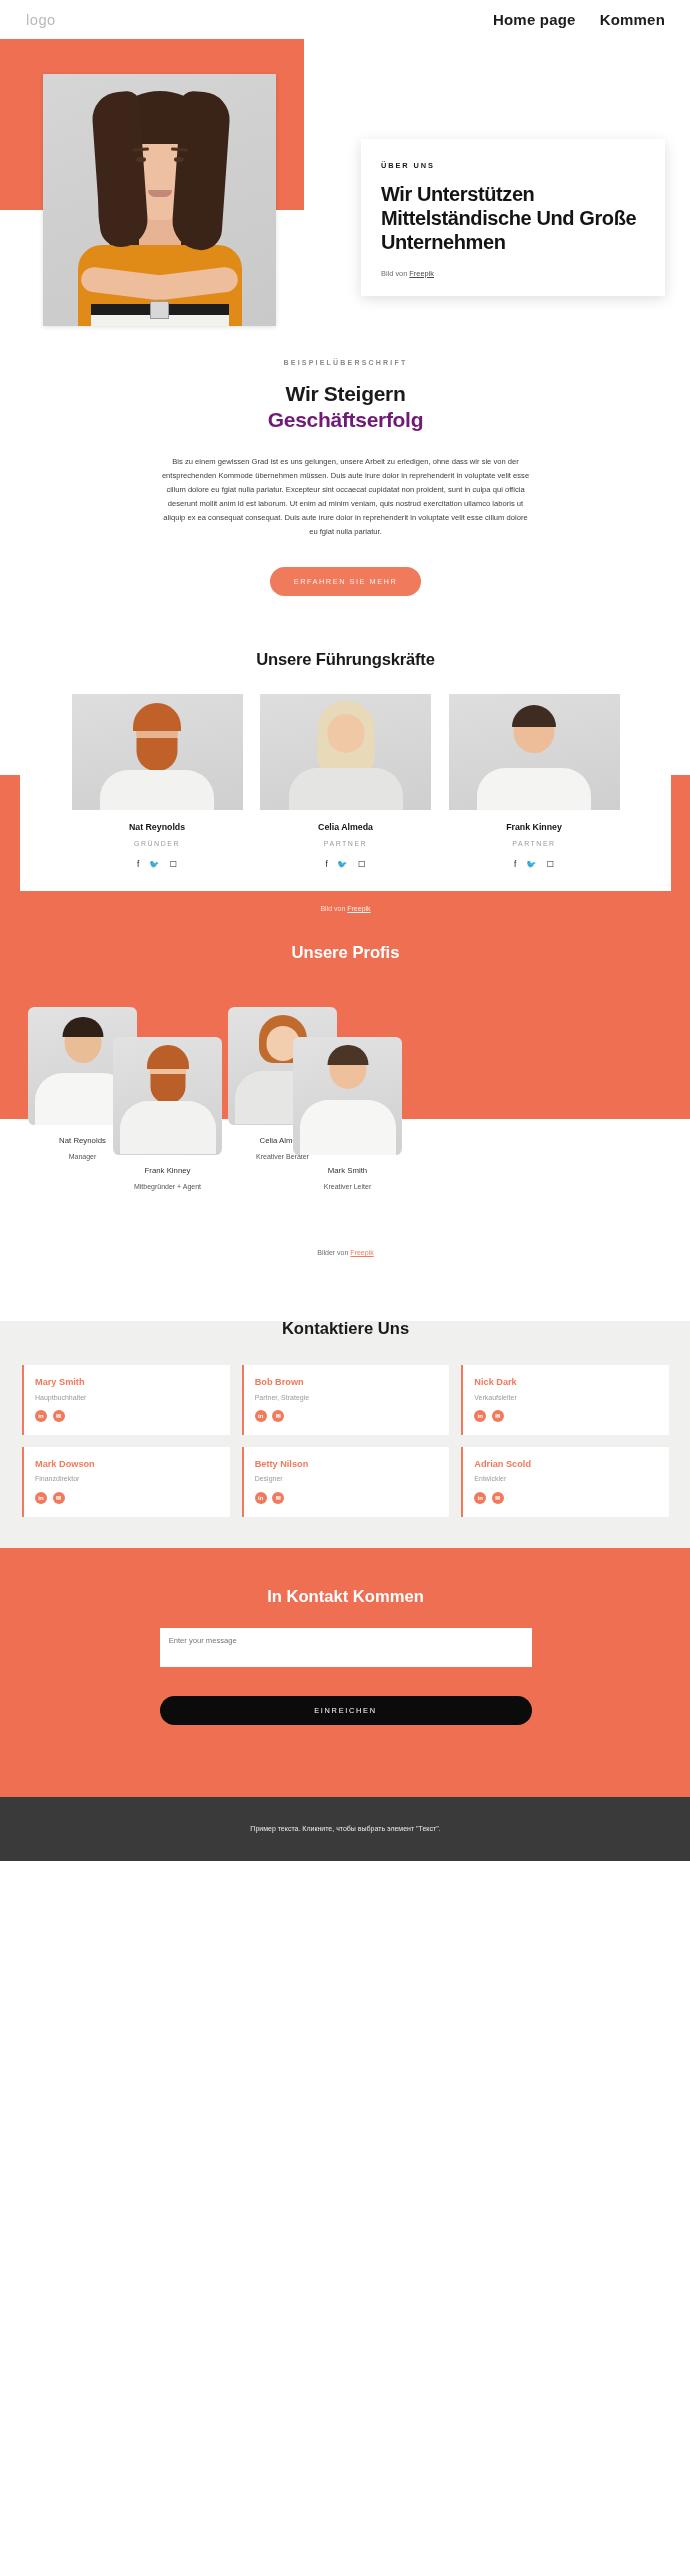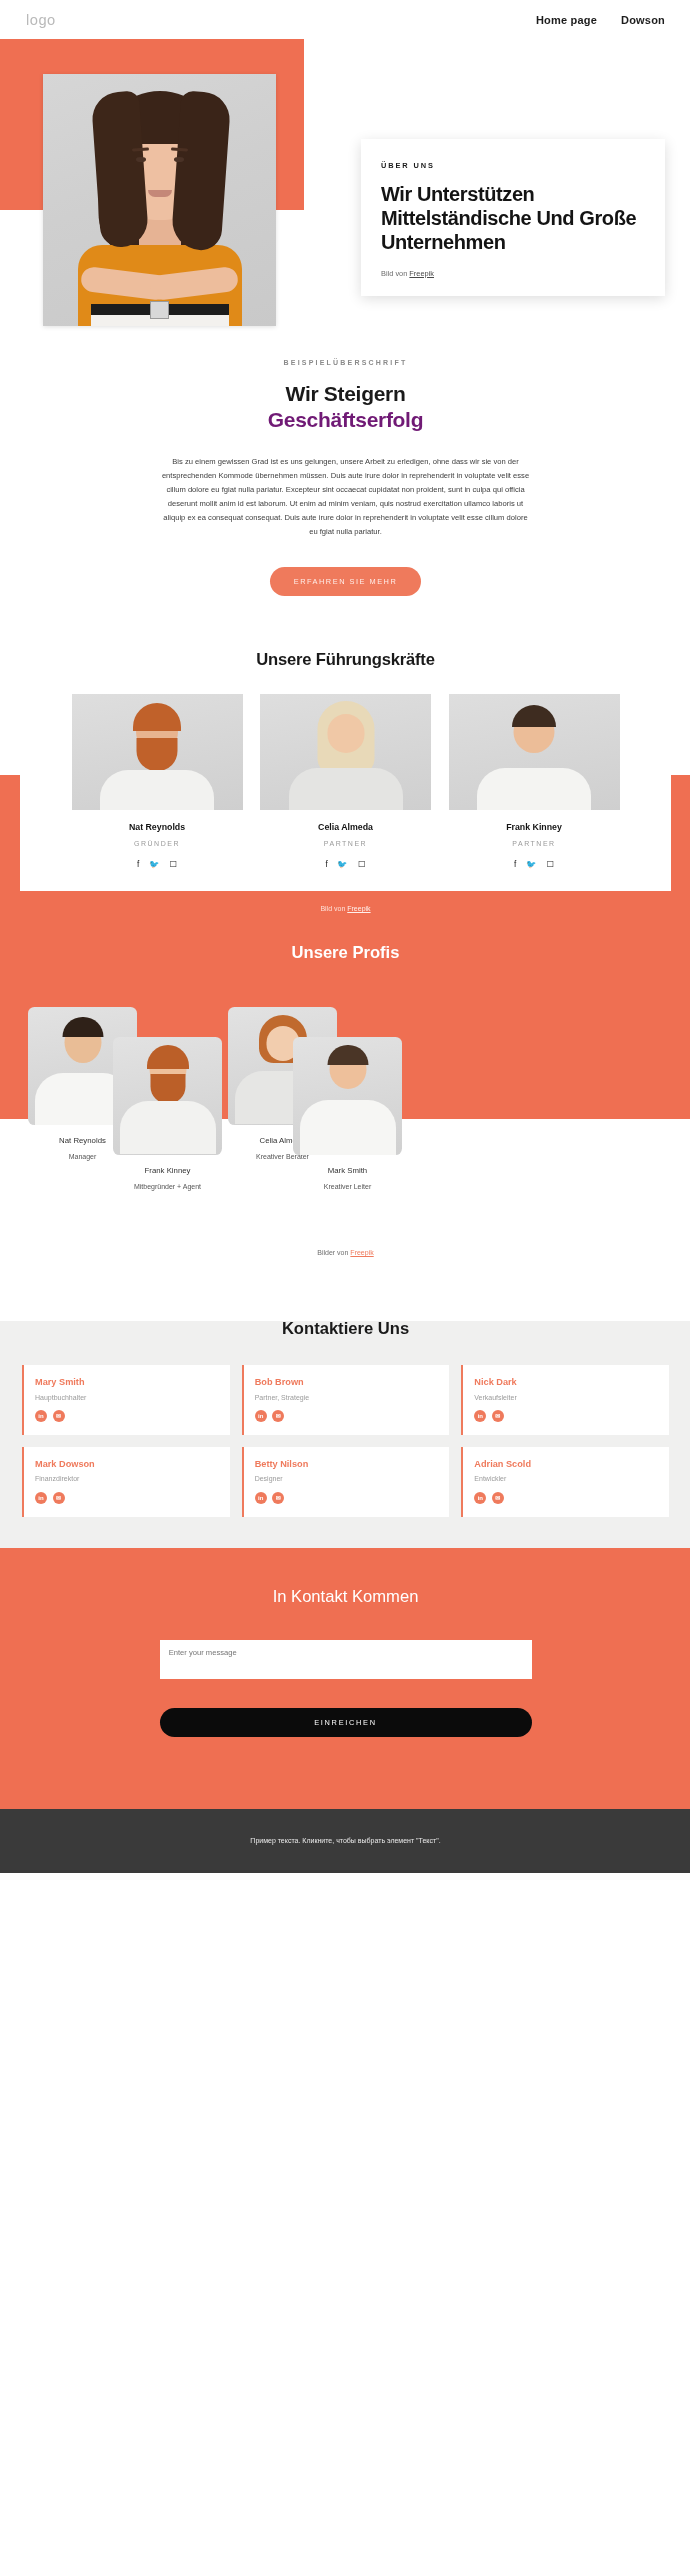--- a/index.html
+++ b/index.html
@@ -19,21 +19,21 @@
     display: flex;
     align-items: center;
     justify-content: space-between;
     padding: 0 26px;
     background: #fff;
     position: relative;
     z-index: 40;
   }
   .logo { font-size: 14.7px; color: #b9b9b9; letter-spacing: 0.5px; font-weight: 400; }
   .nav { display: flex; gap: 24px; align-items: center; }
-  .nav a { font-size: 11px; font-weight: 700; color: #1d1d1d; text-decoration: none; letter-spacing: 0.2px; }
+  .nav a { font-size: 15px; font-weight: 700; color: #1d1d1d; text-decoration: none; letter-spacing: 0.2px; }
 
   
   .hero { position: relative; height: 267px; }
   .hero-bar {
     position: absolute;
     left: 0; top: 0;
     width: 304px; height: 171px;
     background: #ef6f52;
   }
   .hero-photo {
@@ -237,21 +237,21 @@
   .kicon {
     width: 12px; height: 12px; border-radius: 50%;
     background: #ef7a5c; color: #fff; font-size: 6px;
     display: flex; align-items: center; justify-content: center;
     cursor: pointer; font-weight: 700;
   }
 
   
   .getintouch { background: #ef6f52; padding: 39px 0 72px; }
   .gt-title {
-    text-align: center; color: #fff; font-size: 16.6px; font-weight: 400; margin-bottom: 33px;
+    text-align: center; color: #fff; font-size: 16.6px; font-weight: 700; margin-bottom: 21px;
   }
   .form { width: 372px; margin: 0 auto; }
   .form-row { display: flex; gap: 22px; margin-bottom: 14px; }
   .form input[type=text], .form textarea {
     border: none; background: #fff; font-family: inherit;
     font-size: 7.6px; color: #333; padding: 8.3px 9.2px; outline: none;
   }
   .form input[type=text] { width: 175px; height: 25px; }
   .form textarea { width: 100%; height: 39px; resize: none; display: block; }
   .btn-submit {
@@ -268,21 +268,21 @@
 </style>
 </head>
 <body>
 
 <div class="page">
 
   <div class="header">
     <div class="logo">logo</div>
     <div class="nav">
       <a href="#">Home page</a>
-      <a href="#">Dowson</a>
+      <a href="#">Kommen</a>
     </div>
   </div>
 
   <div class="hero">
     <div class="hero-bar"></div>
     <div class="hero-photo">
       <div class="person">
         <div class="p-hair-back"></div>
         <div class="p-neck"></div>
         <div class="p-shirt"></div>

